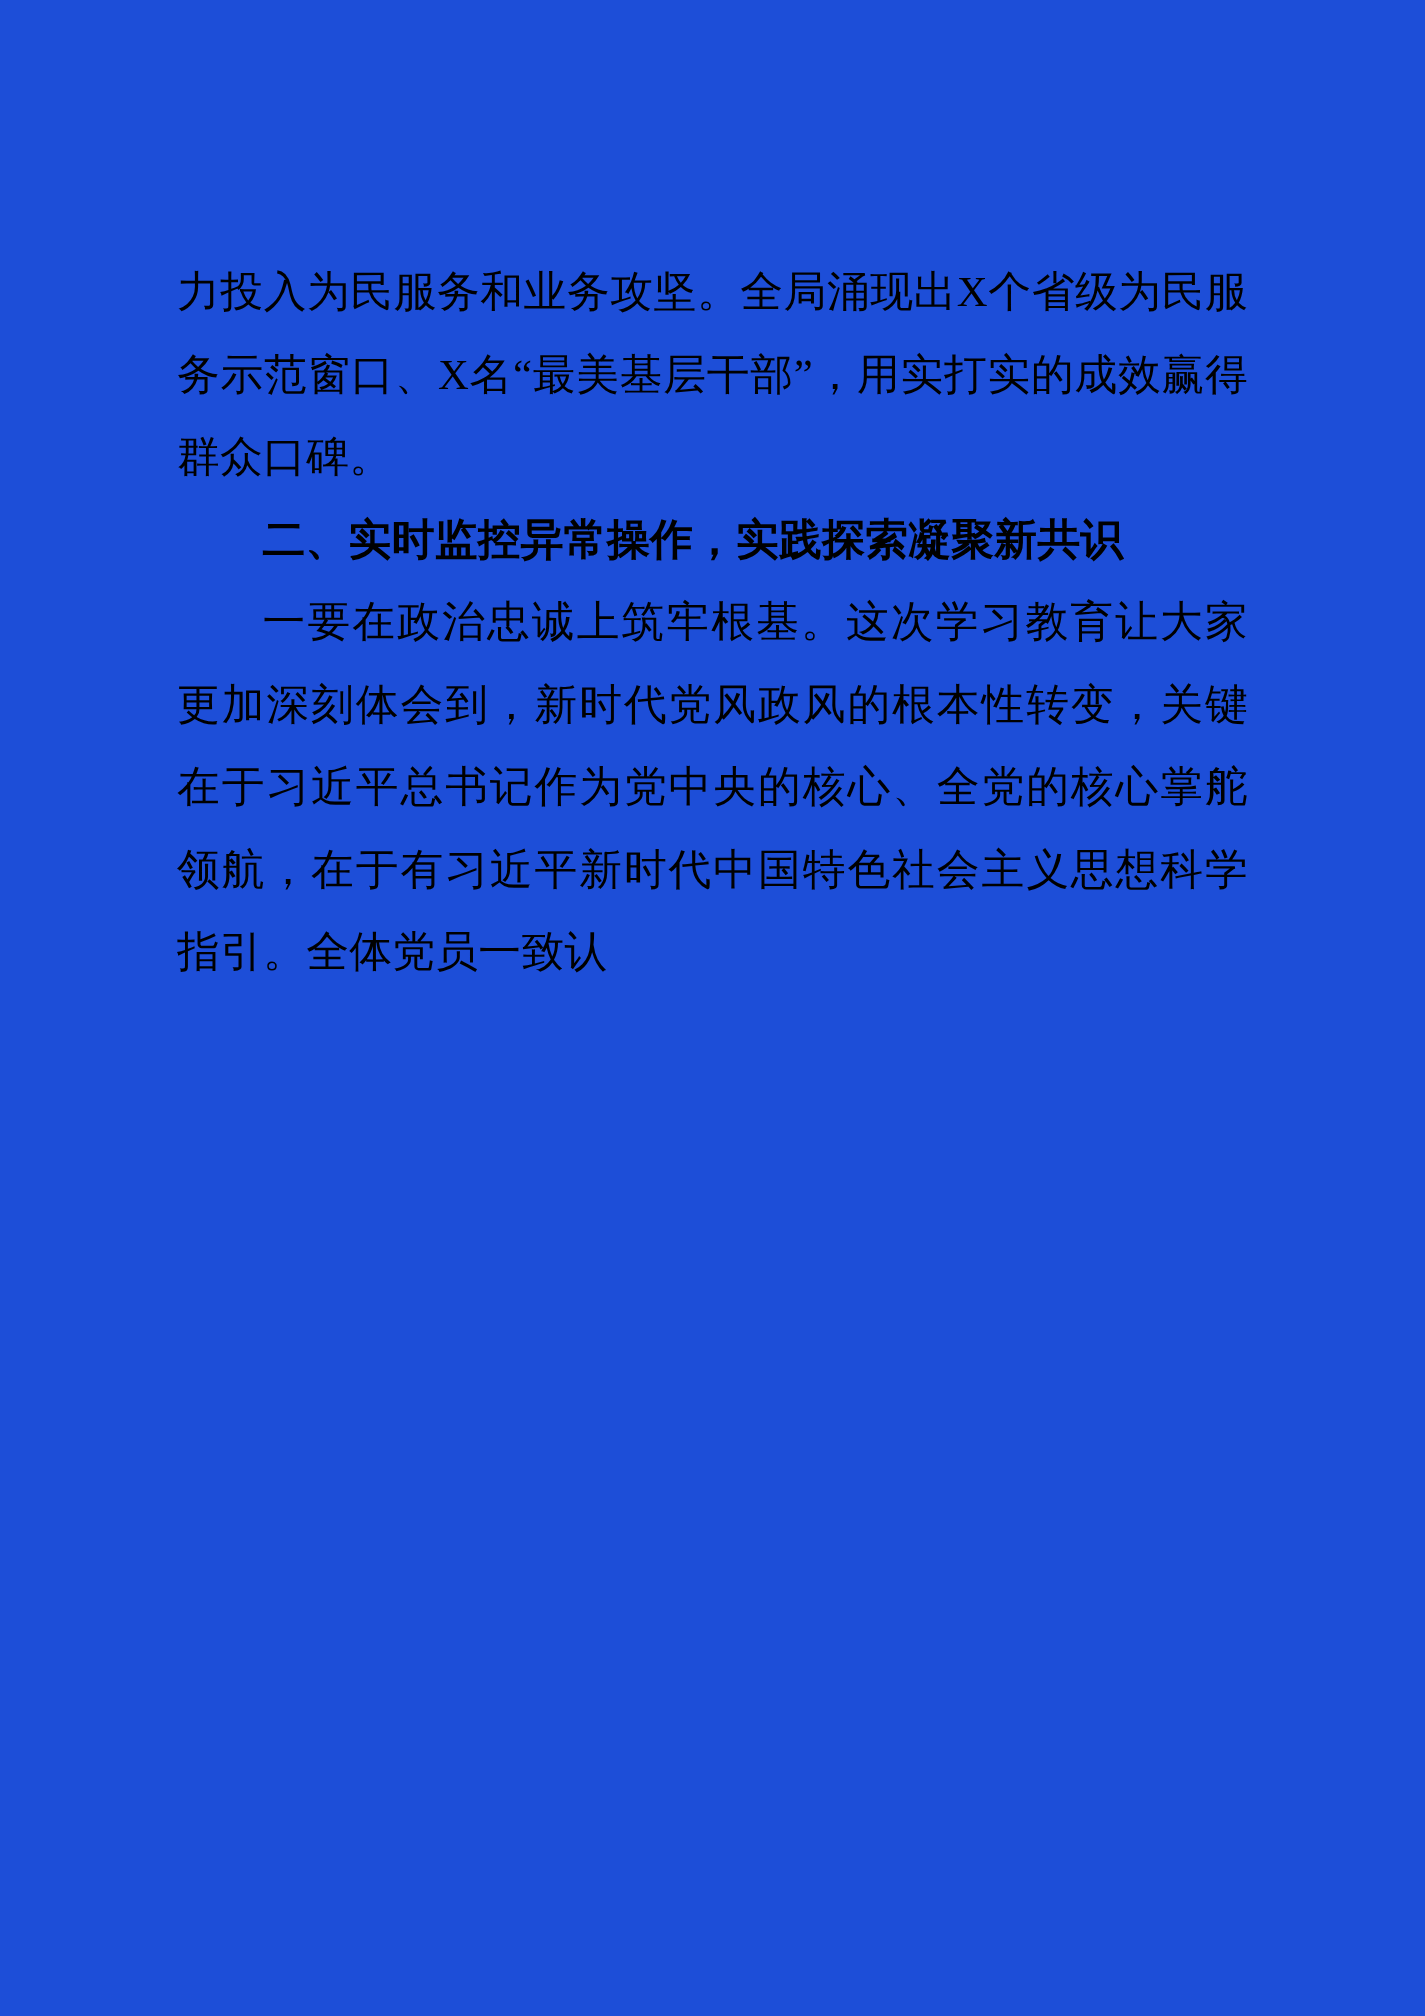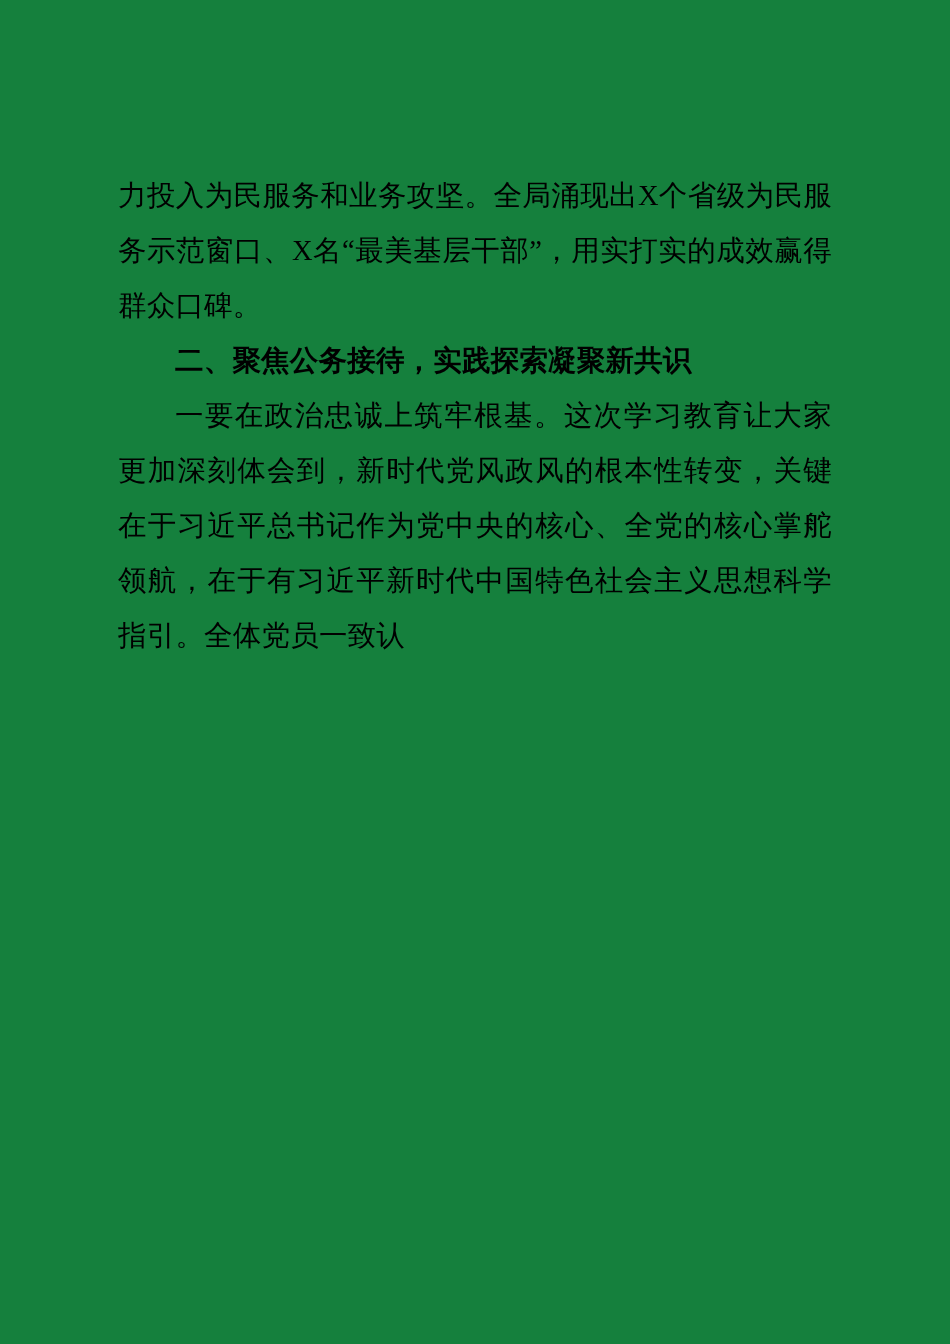--- a/index.html
+++ b/index.html
@@ -13,21 +13,21 @@
     font-family: "Liberation Serif", "DejaVu Serif", serif;
     color: #000000;
     overflow: hidden;
   }
   .page {
     position: relative;
     width: 950px;
     height: 1344px;
     box-sizing: border-box;
     padding: 168px 118px 60px 118px;
-    background: #15803d;
+    background: #1d4ed8;
   }
   .doc-body {
     width: 714px;
   }
   p.para {
     margin: 0 0 0 0;
     font-size: 28.5px;
     line-height: 55px;
     text-align: justify;
     text-justify: inter-ideograph;
@@ -49,19 +49,19 @@
 </style>
 </head>
 <body>
 
 <div class="page">
   <div class="doc-body">
 
     <p class="para">力投入为民服务和业务攻坚。全局涌现出X个省级为民服务示范窗口、X名“最美基层干部”，用实打实的成效赢得群众口碑。</p>
 
 
-    <p class="heading">二、聚焦公务接待，实践探索凝聚新共识</p>
+    <p class="heading">二、实时监控异常操作，实践探索凝聚新共识</p>
 
 
     <p class="para indent">一要在政治忠诚上筑牢根基。这次学习教育让大家更加深刻体会到，新时代党风政风的根本性转变，关键在于习近平总书记作为党中央的核心、全党的核心掌舵领航，在于有习近平新时代中国特色社会主义思想科学指引。全体党员一致认</p>
 
   </div>
 </div>
 
 </body></html>

